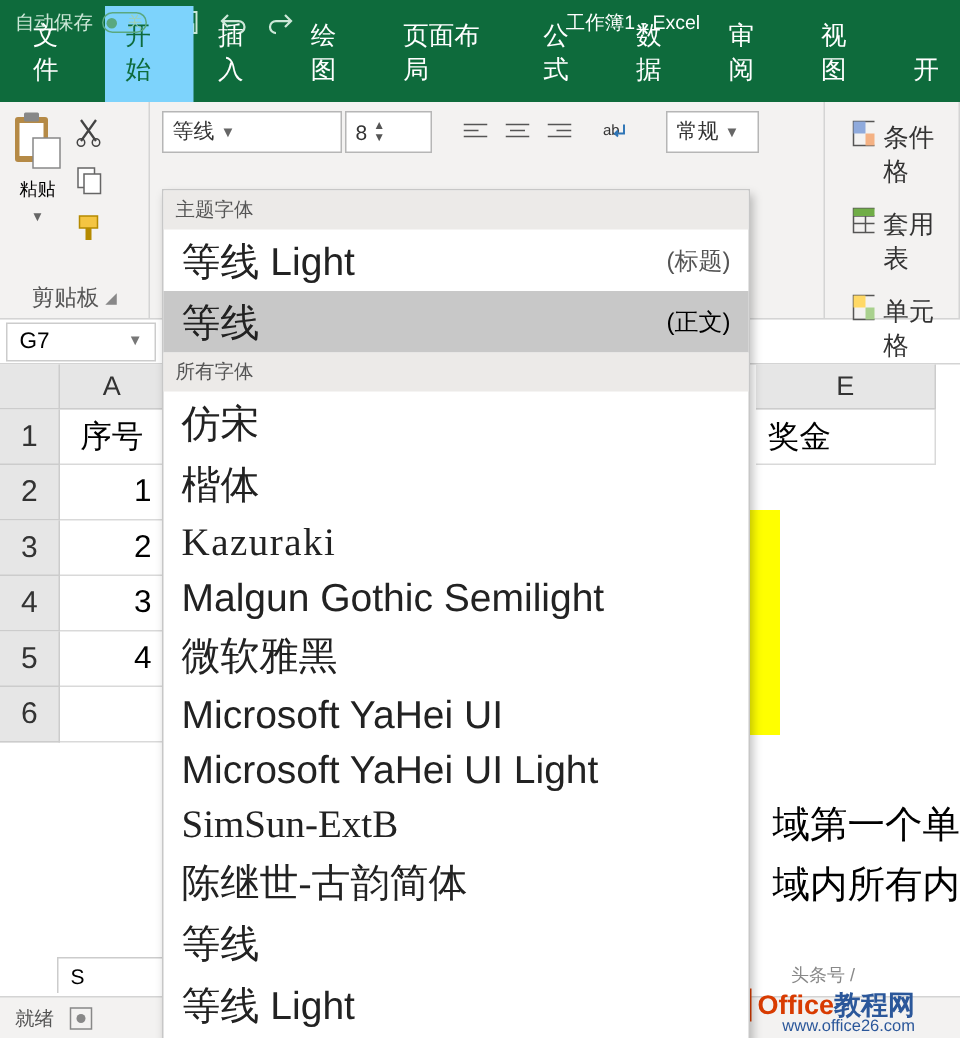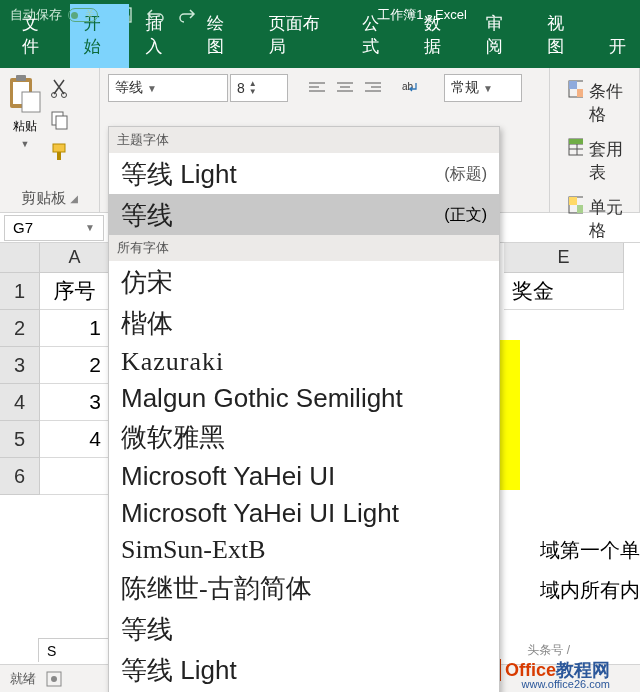--- a/index.html
+++ b/index.html
@@ -48,21 +48,21 @@
   .rowhdrs { display:flex; flex-direction:column; }
   .corner, .colhdr, .rowhdr { background:#e6e6e6; border-right:1px solid #ccc; border-bottom:1px solid #ccc; display:flex; align-items:center; justify-content:center; color:#333;}
   .corner{ width:40px; height:30px;}
   .colhdr{ height:30px; font-size:18px;}
   .rowhdr{ width:40px; font-size:20px;}
   .cell { border-right:1px solid #d9d9d9; border-bottom:1px solid #d9d9d9; display:flex; align-items:center; font-size:21px; padding:0 8px;}
   .colA{width:70px;} .colE{width:120px;}
   .rowtall{height:37px;}
   .yellow-strip{ position:absolute; right:120px; top:340px; width:20px; height:150px; background:#ffff00;}
   
-  .partial-text{ position:absolute; right:0; top:530px; font-size:20px; color:#000; line-height:40px; text-align:right;margin-left:20px;}
+  .partial-text{ position:absolute; right:0; top:530px; font-size:25px; color:#000; line-height:40px; text-align:right;margin-left:20px;}
   
   .sheet-tab-area{ position:absolute; left:38px; bottom:30px; width:80px; height:24px; border:1px solid #ccc; border-bottom:none; background:#fff; display:flex; align-items:center; padding:0 8px; font-size:14px;}
   
   .statusbar{ position:absolute; bottom:0; left:0; right:0; height:28px; background:#f3f2f1; border-top:1px solid #d4d4d4; display:flex; align-items:center; padding:0 10px; font-size:13px; color:#555;}
   
   .watermark{ position:absolute; right:30px; bottom:10px; font-size:18px; font-weight:bold; display:flex; align-items:center;}
   .watermark .o{ color:#d83b01;} .watermark .rest{ color:#2b579a;}
   .watermark .sub{ position:absolute; top:-16px; right:40px; font-size:12px; color:#888; font-weight:normal;}
   .wm-icon{ width:22px; height:22px; background:#d83b01; display:inline-flex; align-items:center; justify-content:center; color:#fff; margin-right:4px; font-size:14px;}
   
@@ -181,21 +181,21 @@
               <line x1="0" y1="9" x2="16" y2="9" stroke="#555"></line>
             </svg>
           </div>
       </div>
       <div class="align-btn" style="margin-left:10px">
           <svg width="18" height="16">
             <text x="0" y="10" font-size="10" fill="#333">ab</text>
             <path d="M14 3 v6 h-6 m2 -2 l-2 2 l2 2" fill="none" stroke="#2e75b6" stroke-width="1.3"></path>
           </svg>
         </div>
-      <div class="combo fmt-combo" style="width:78px">
+      <div class="combo fmt-combo" style="width:62px">
         <span>常规</span>
         <span class="arrow">▼</span>
       </div>
     </div>
     <div></div>
   </div>
 
   <div class="rgroup" style="width:90px">
     <div class="right-panel">
       <div class="right-item">

